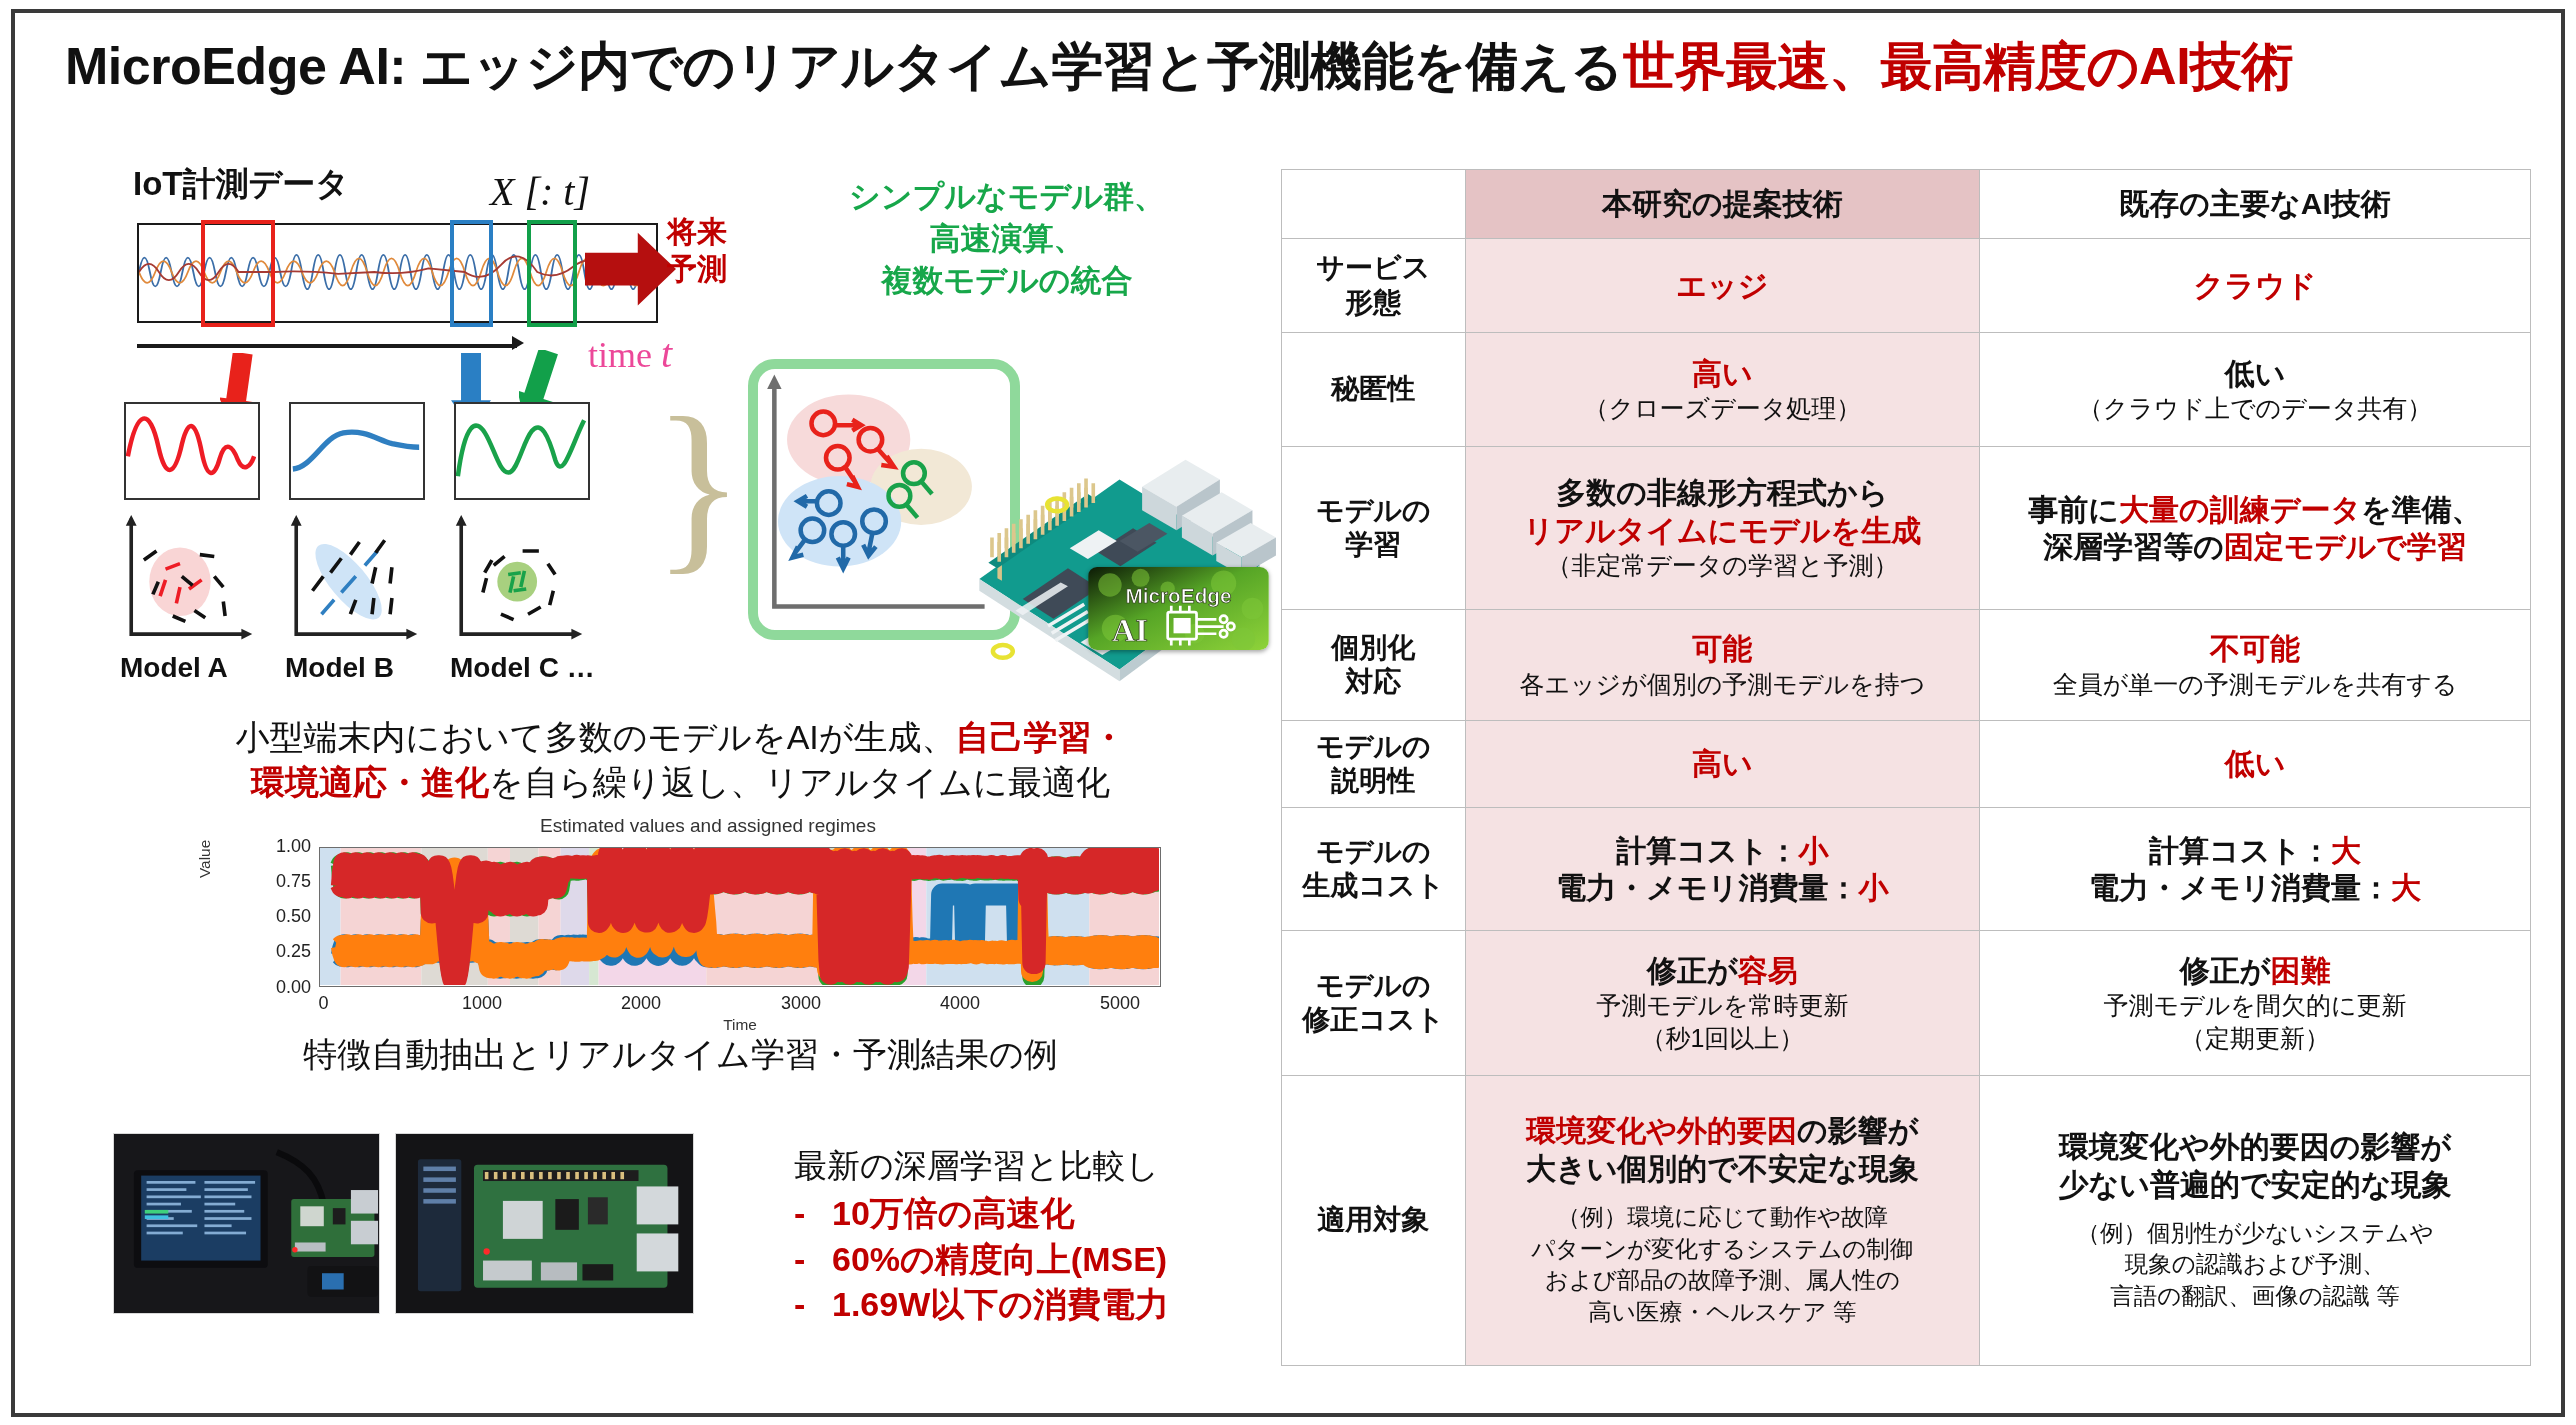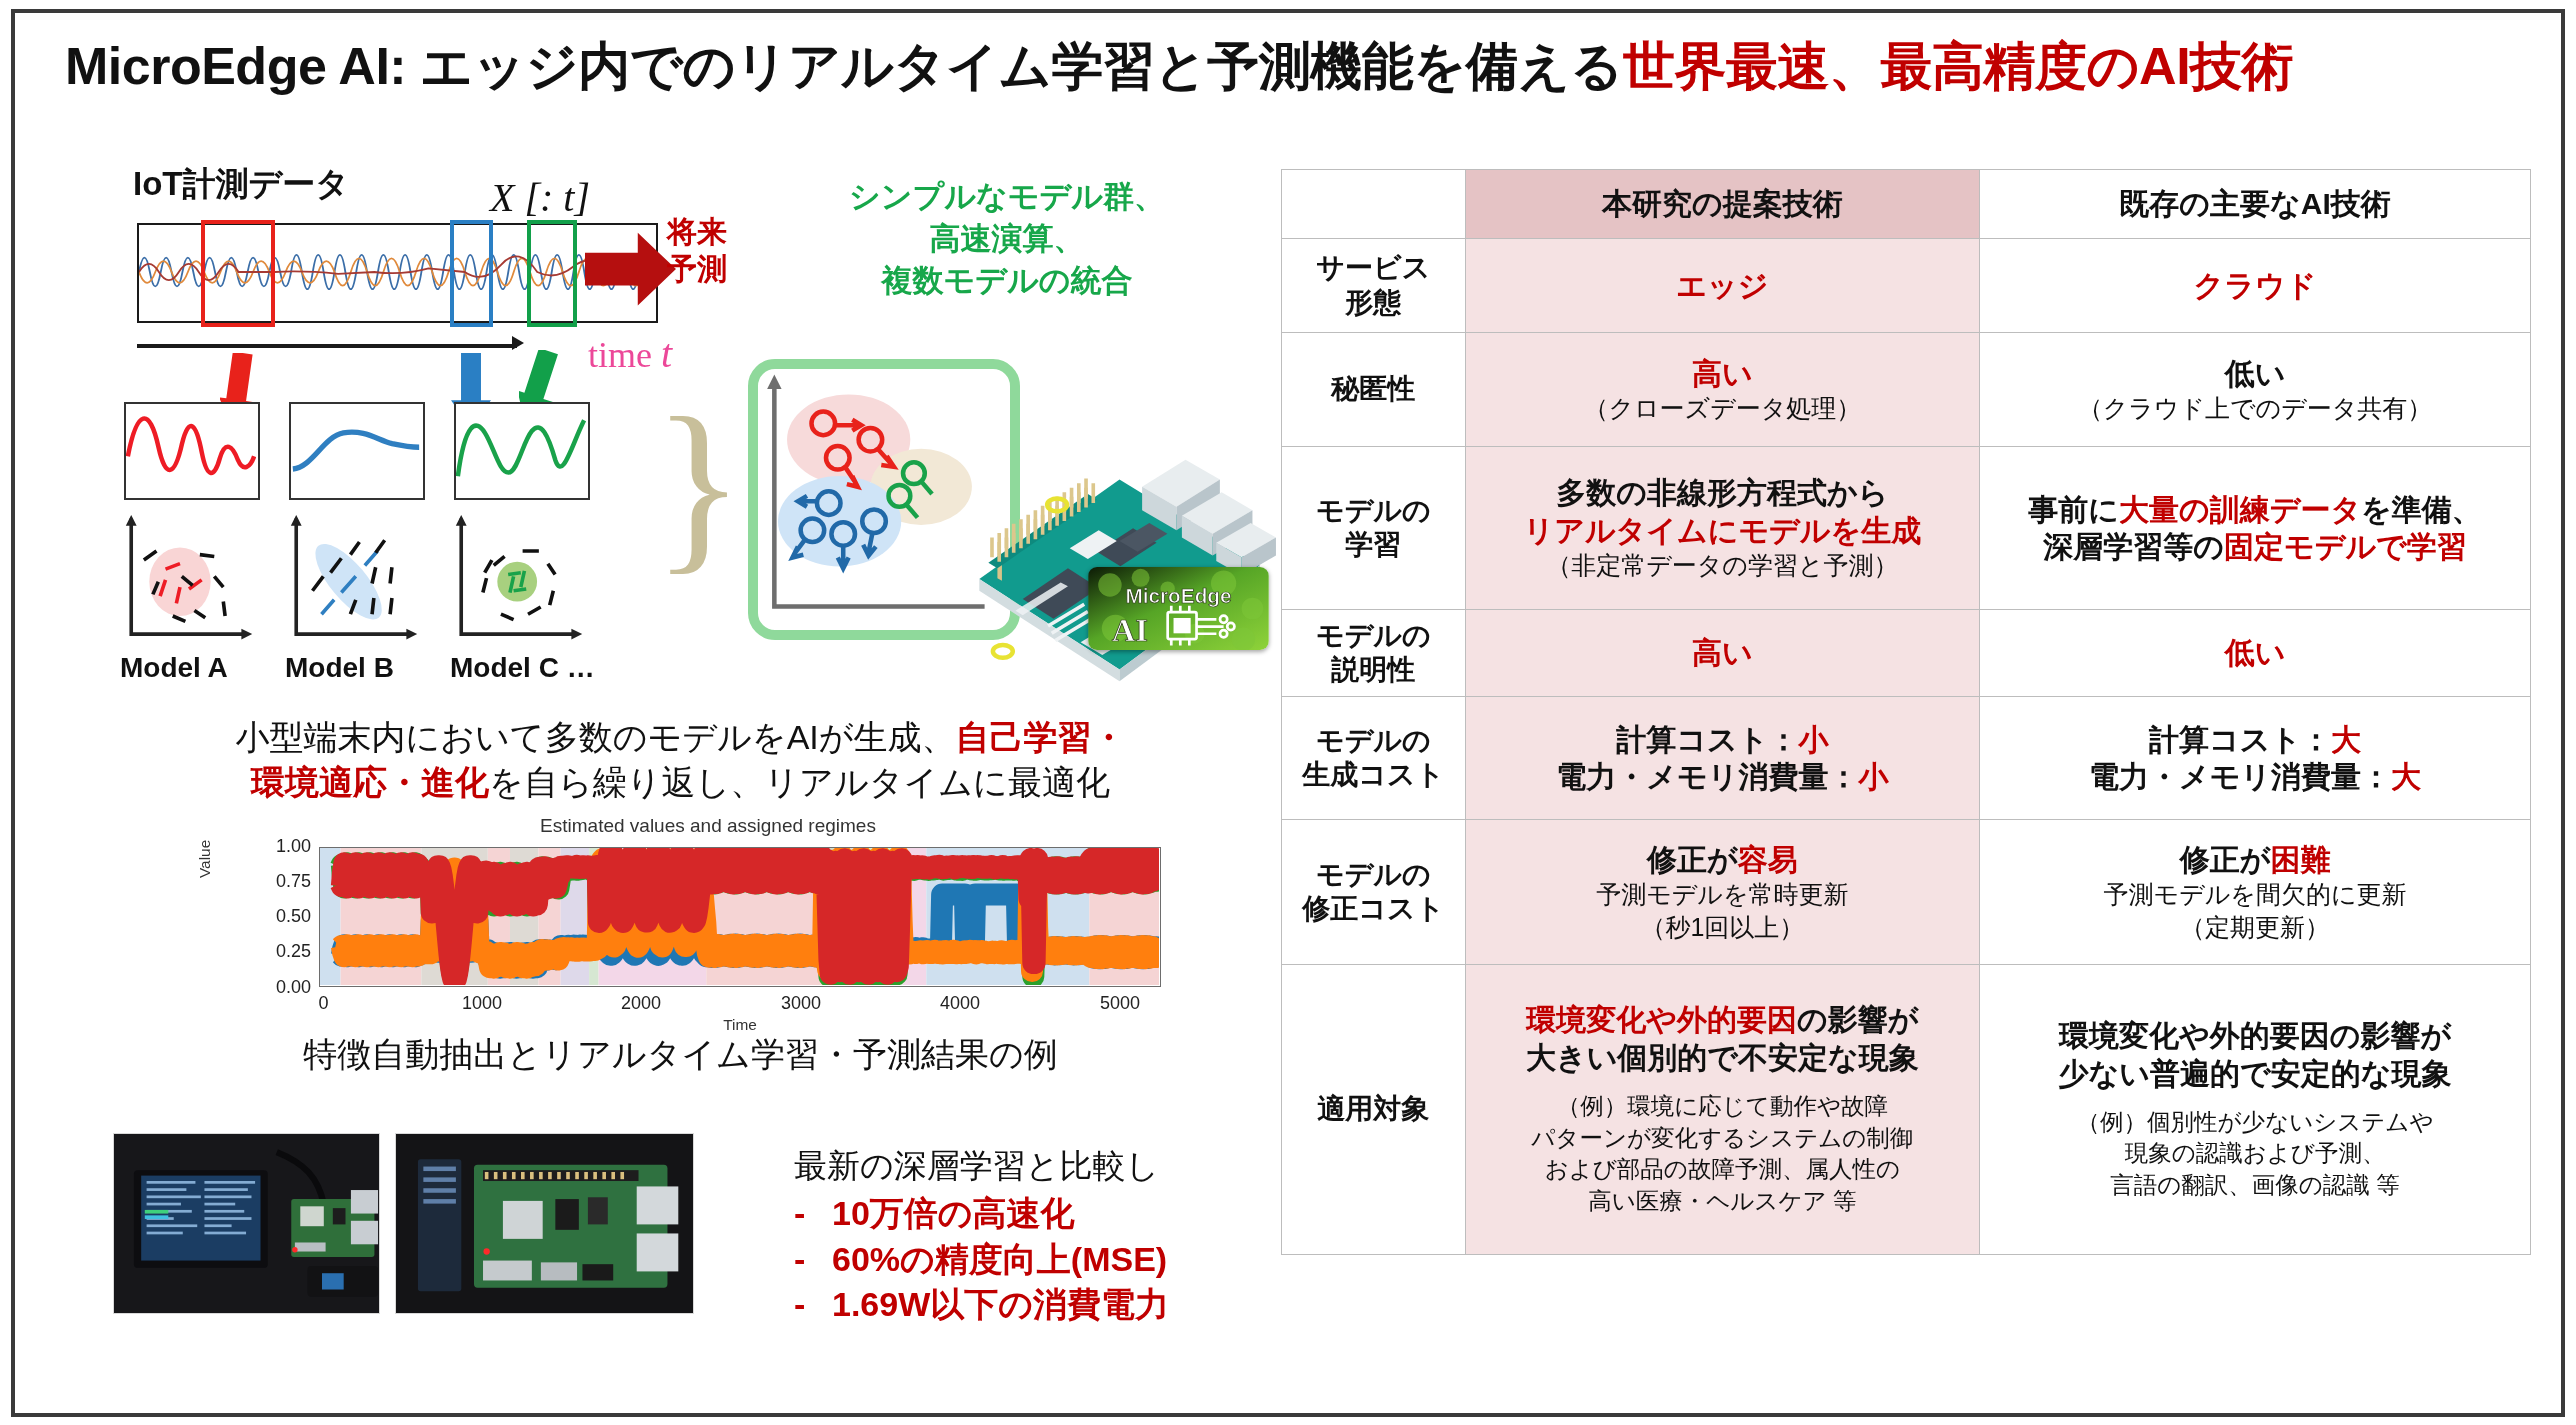--- a/index.html
+++ b/index.html
@@ -22,21 +22,21 @@
     color: #111; white-space: nowrap; line-height: 1.15;
   }
   .title .red { color: #c00000; }
   
   .left { position: absolute; left: 0; top: 0; width: 1259px; height: 1408px; margin-left: 27px; }
   .iot-label {
     position: absolute; left: 91px; top: 149px;
     font-size: 33px; font-weight: bold; color: #111; white-space: nowrap;
   }
   .xt-label {
-    position: absolute; left: 448px; top: 161px;
+    position: absolute; left: 448px; top: 155px;
     font-family: "Liberation Serif", "DejaVu Serif", serif;
     font-size: 40px; font-style: italic; color: #111; white-space: nowrap; text-align: center;
   }
   
   .strip {
     position: absolute; left: 95px; top: 210px; width: 521px; height: 100px;
     border: 2.7px solid #1a1a1a; background: #fff; overflow: hidden;
   }
   .sel { position: absolute; top: 207px; height: 107px; border: 4.5px solid; background: transparent; }
   .sel.r { left: 159px; width: 74px; border-color: #e8221b; }
@@ -577,20 +577,31 @@
             <span class="big blk">多数の非線形方程式から</span><br>
             <span class="big red">リアルタイムにモデルを生成</span><br>
             <span class="sub">（非定常データの学習と予測）</span>
           </td>
           <td class="cellB">
             <span class="big blk">事前に</span><span class="big red">大量の訓練データ</span><span class="big blk">を準備、</span><br>
             <span class="big blk">深層学習等の</span><span class="big red">固定モデルで学習</span>
           </td>
         </tr>
 
+        <tr>
+          <td class="rowhead" style="height:111px">個別化<br>対応</td>
+          <td class="cellA">
+            <span class="big red">可能</span><br>
+            <span class="sub">各エッジが個別の予測モデルを持つ</span>
+          </td>
+          <td class="cellB">
+            <span class="big red">不可能</span><br>
+            <span class="sub">全員が単一の予測モデルを共有する</span>
+          </td>
+        </tr>
 
         <tr>
           <td class="rowhead" style="height:87px">モデルの<br>説明性</td>
           <td class="cellA"><span class="big red">高い</span></td>
           <td class="cellB"><span class="big red">低い</span></td>
         </tr>
 
         <tr>
           <td class="rowhead" style="height:123px">モデルの<br>生成コスト</td>
           <td class="cellA">

